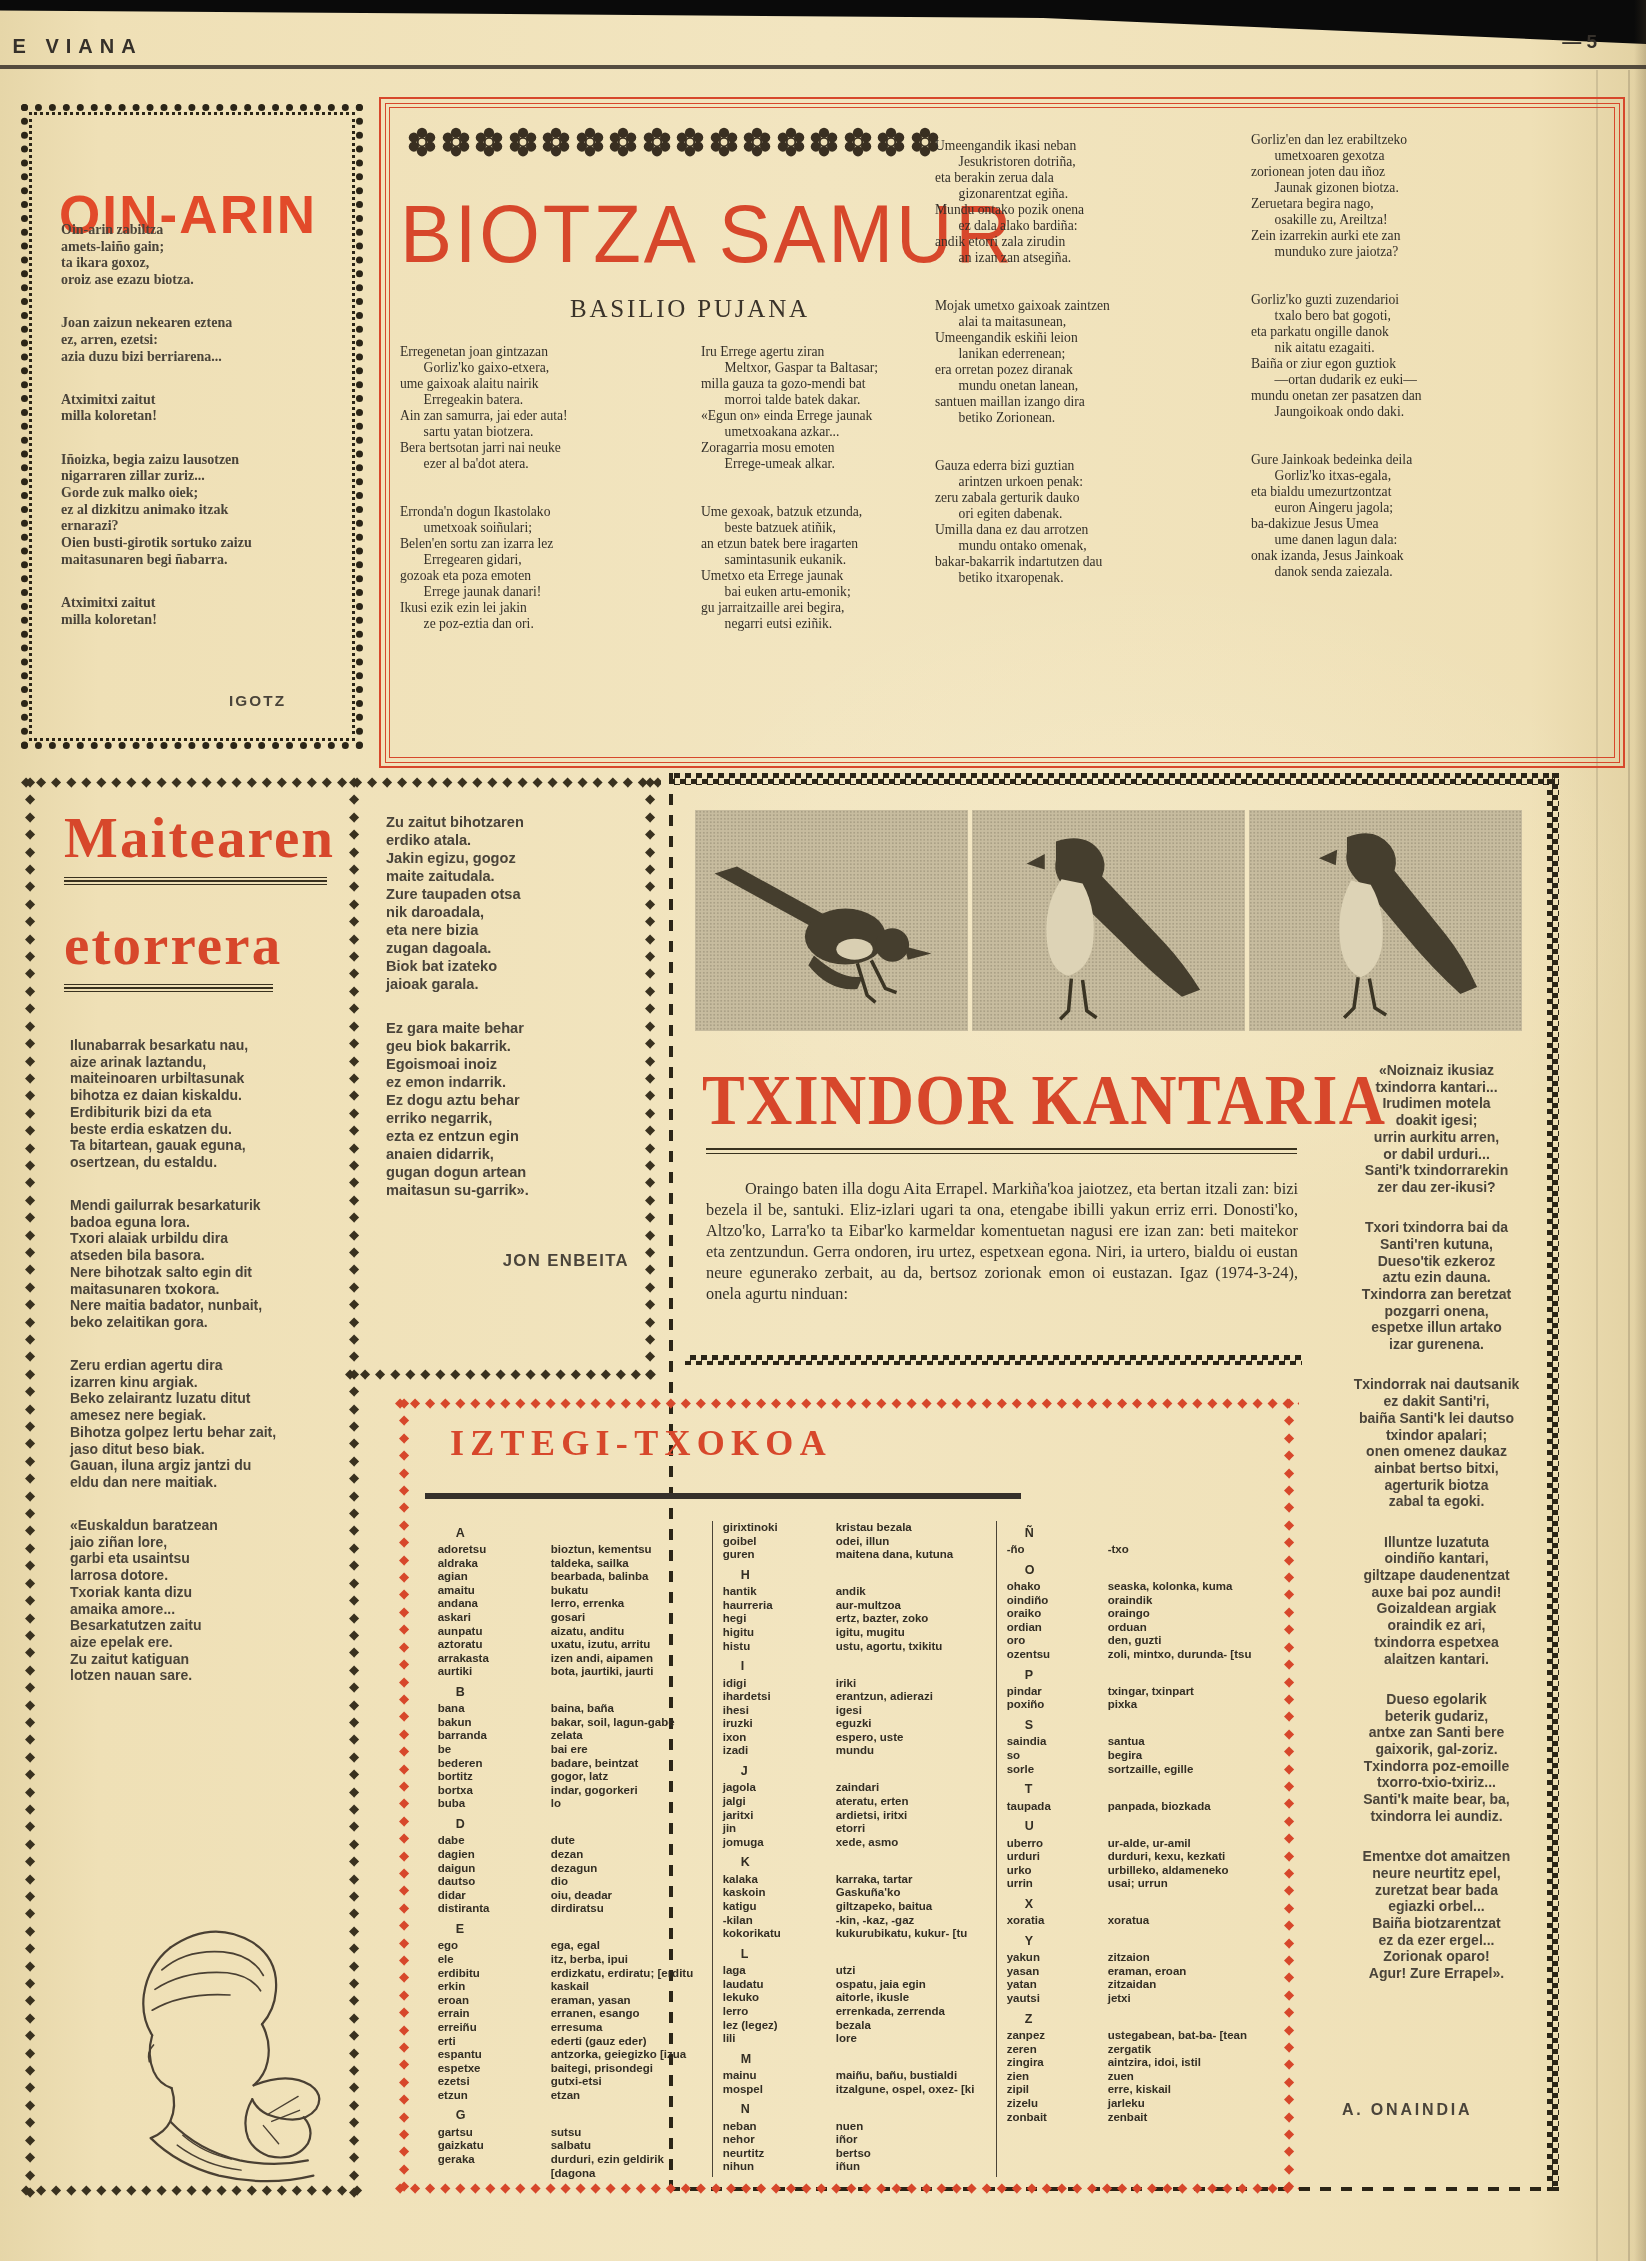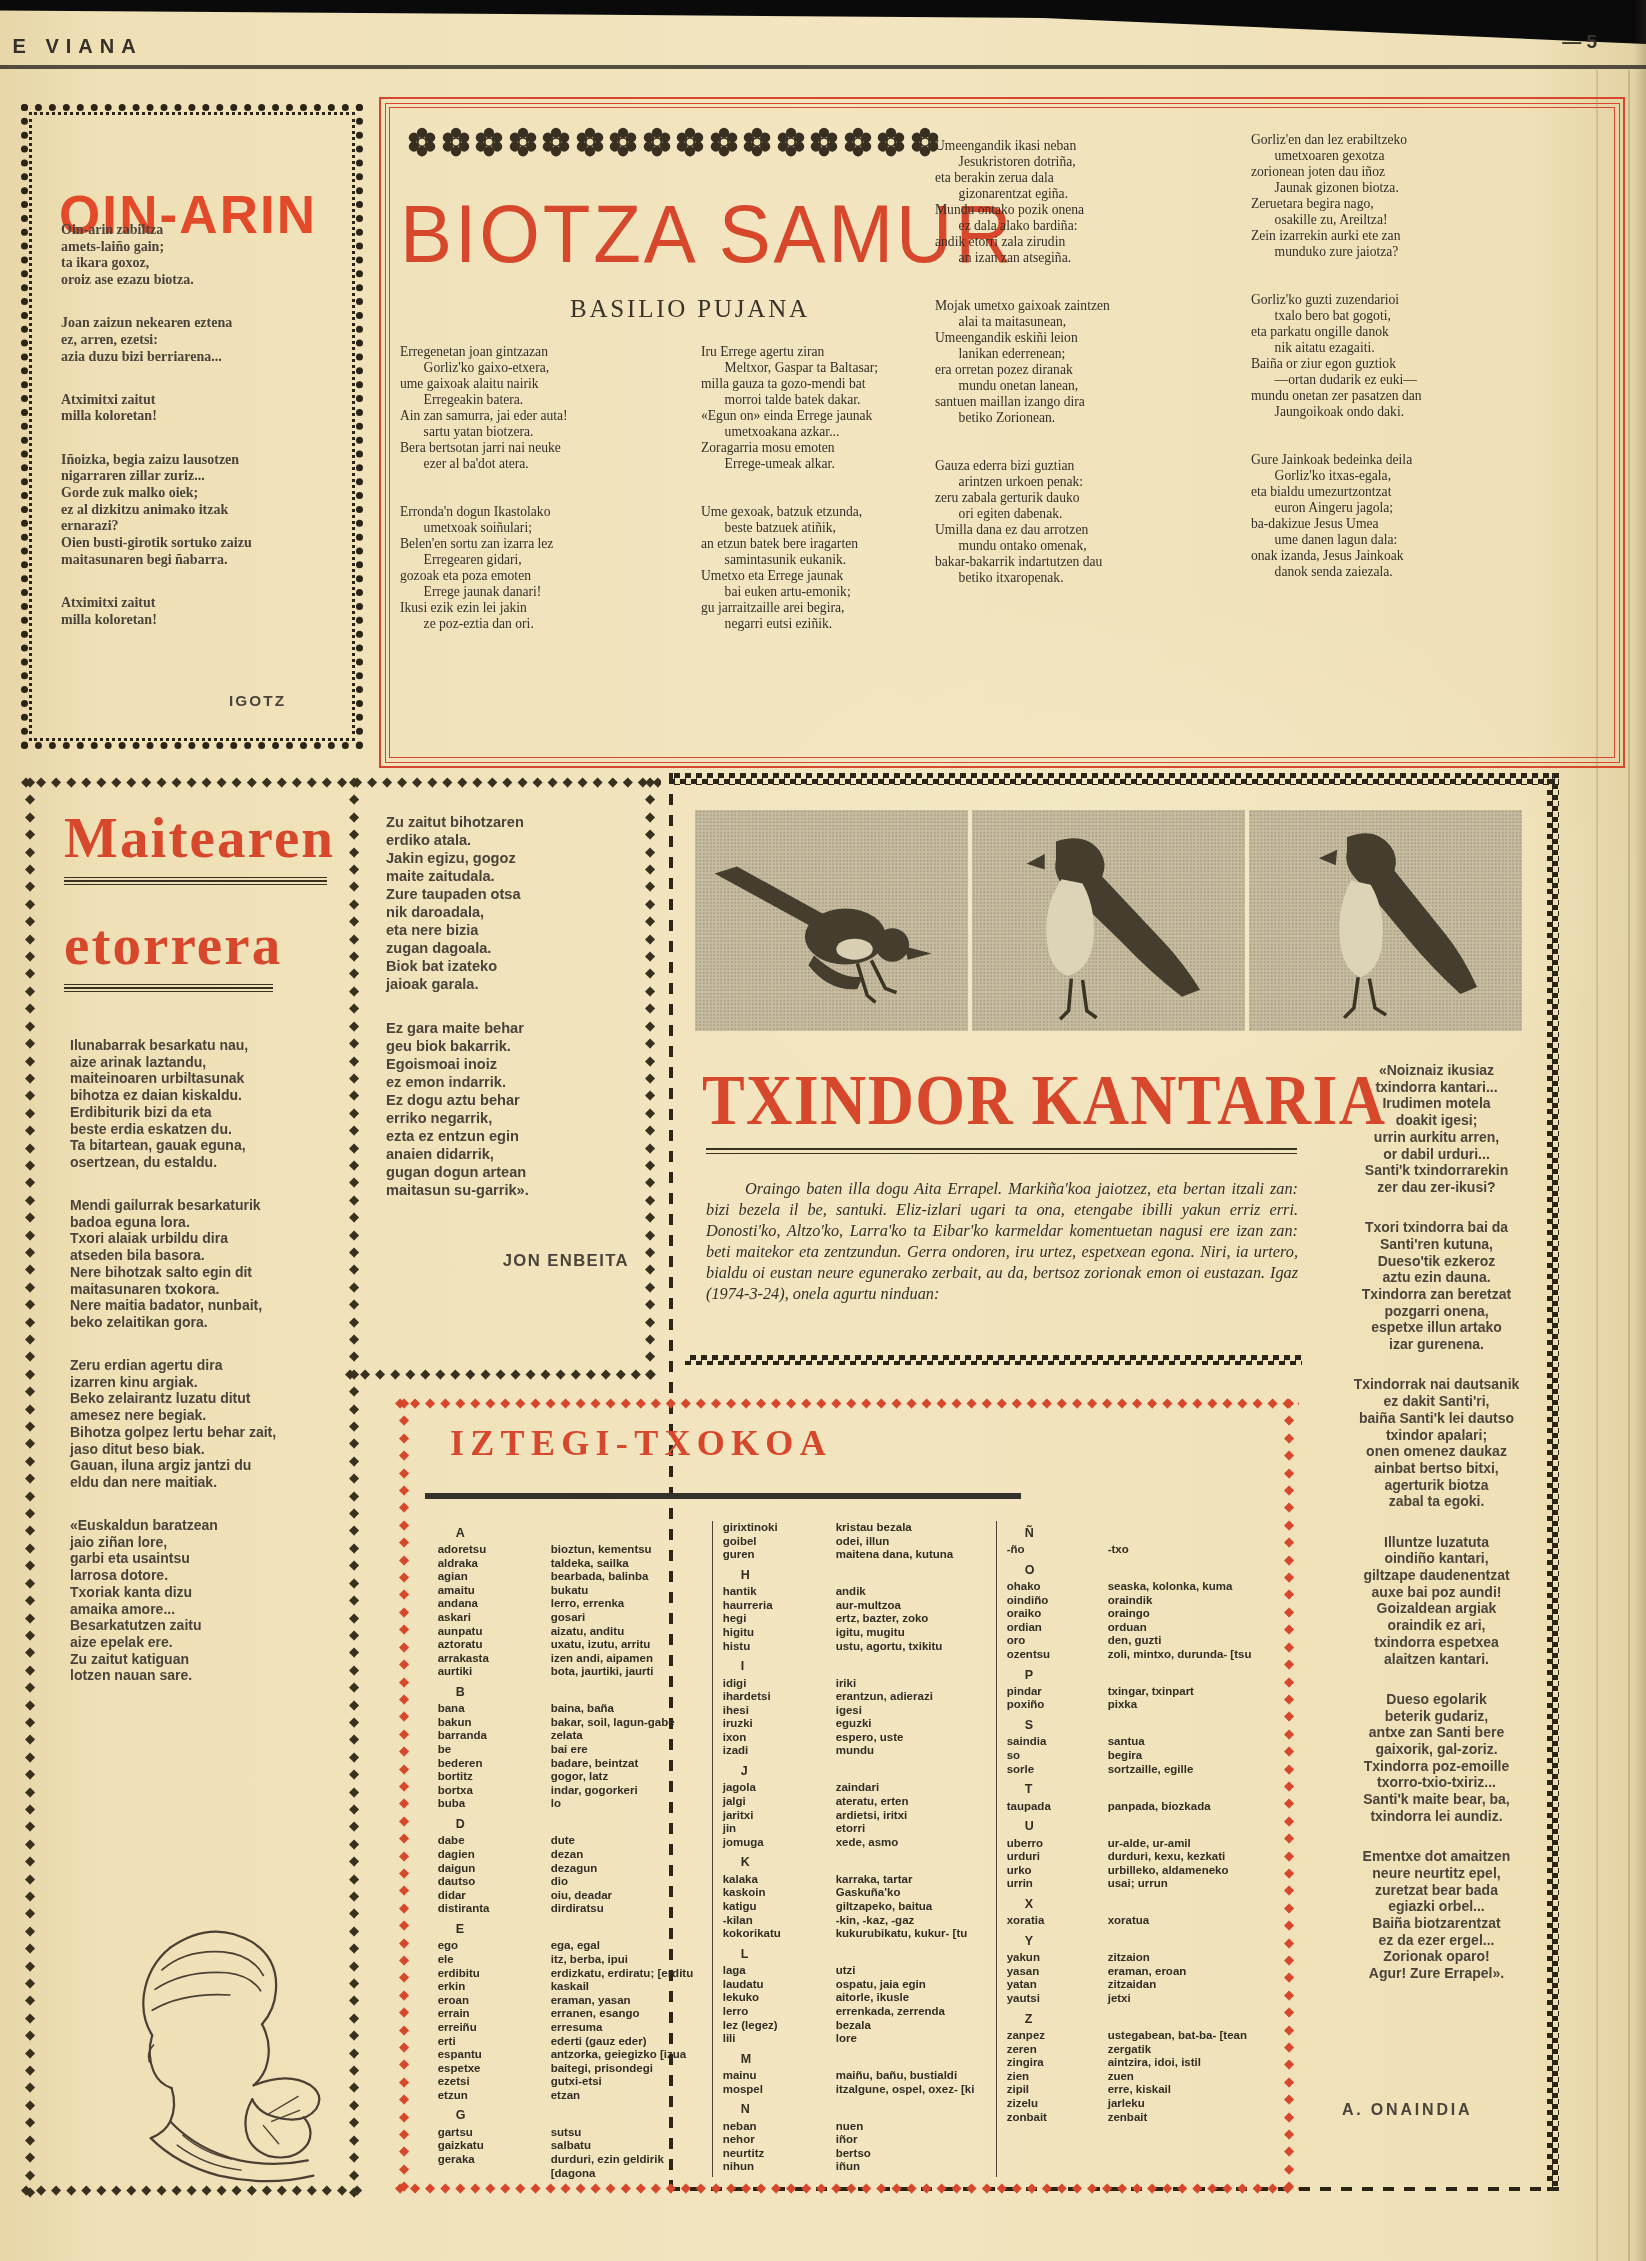--- a/index.html
+++ b/index.html
@@ -79,21 +79,21 @@
   .mid-sig{left:386px;top:1251px;width:243px;text-align:right;font-size:16.7px;font-weight:bold;letter-spacing:1.4px;color:var(--ink-soft);}
 
   
   .birds{left:695px;top:810px;width:827px;height:221px;display:flex;gap:4.2px;}
   .bird-panel{flex:1;background-color:#c7bc9f;background-image:radial-gradient(rgba(40,34,20,.18) 0.7px, transparent 1px);background-size:3.5px 3.5px;}
   .bird-panel svg{width:100%;height:100%;}
   .tx-title{left:702px;top:1059px;width:598px;text-align:center;font-size:64px;font-weight:bold;color:var(--red);
     font-family:"Liberation Serif",serif;transform:scaleY(1.12);transform-origin:top left;letter-spacing:1.4px;white-space:nowrap;}
   .tx-rule{left:706px;top:1148px;width:591px;height:5.6px;border-top:2.1px solid #39321f;border-bottom:1.4px solid #39321f;}
   .tx-intro{left:706px;top:1178px;width:592px;font-family:"Liberation Serif","DejaVu Serif",serif;
-    font-style:italic;font-size:16.3px;line-height:21px;color:#34302a;text-align:justify;}
+    font-size:16.3px;line-height:21px;color:#34302a;text-align:justify;}
   .tx-intro .lead{display:inline-block;width:39px;}
   .right-poem{left:1322px;top:1062px;width:229px;font-size:14px;line-height:16.7px;}
   .right-poem .stanza{margin-bottom:23.6px;text-align:center;}
   .right-sig{left:1342px;top:2101px;font-size:16px;font-weight:bold;letter-spacing:2.8px;color:var(--ink-soft);}
 
   
   .iz-title{left:450px;top:1422px;font-size:36px;font-weight:bold;letter-spacing:6.3px;color:var(--red);font-family:"Liberation Serif",serif;}
   .iz-rule{left:425px;top:1493px;width:596px;height:6.3px;background:#35302a;}
   .dict-wrap{left:428px;top:1521px;width:852px;height:656px;display:flex;}
   .dict-col{padding:0 7px 0 9.7px;}

